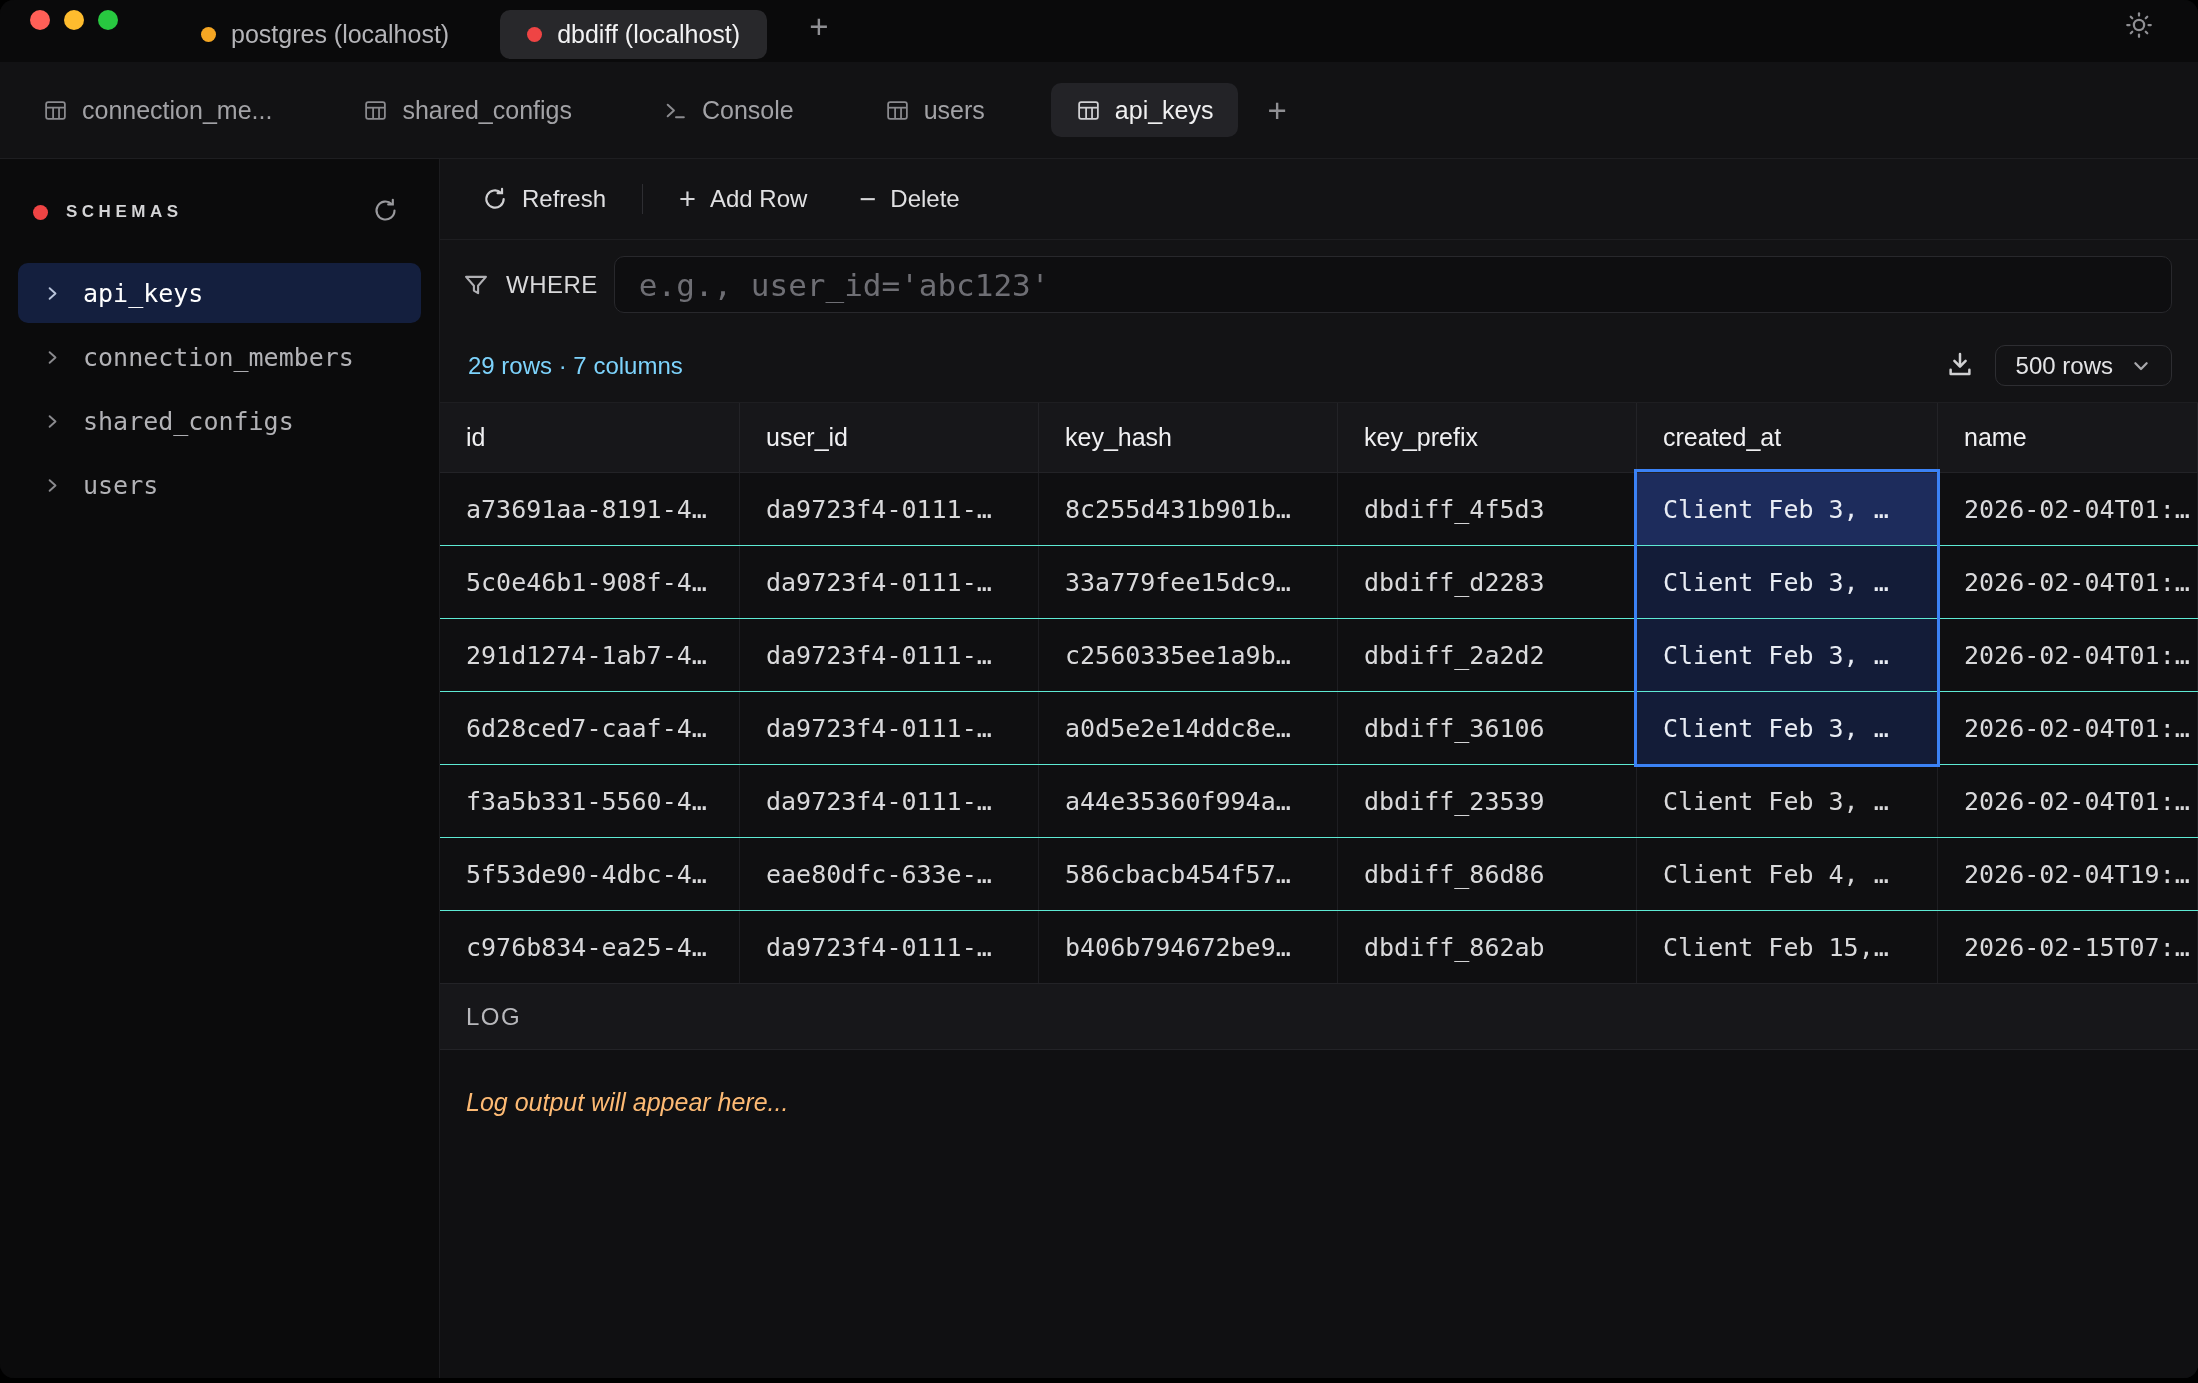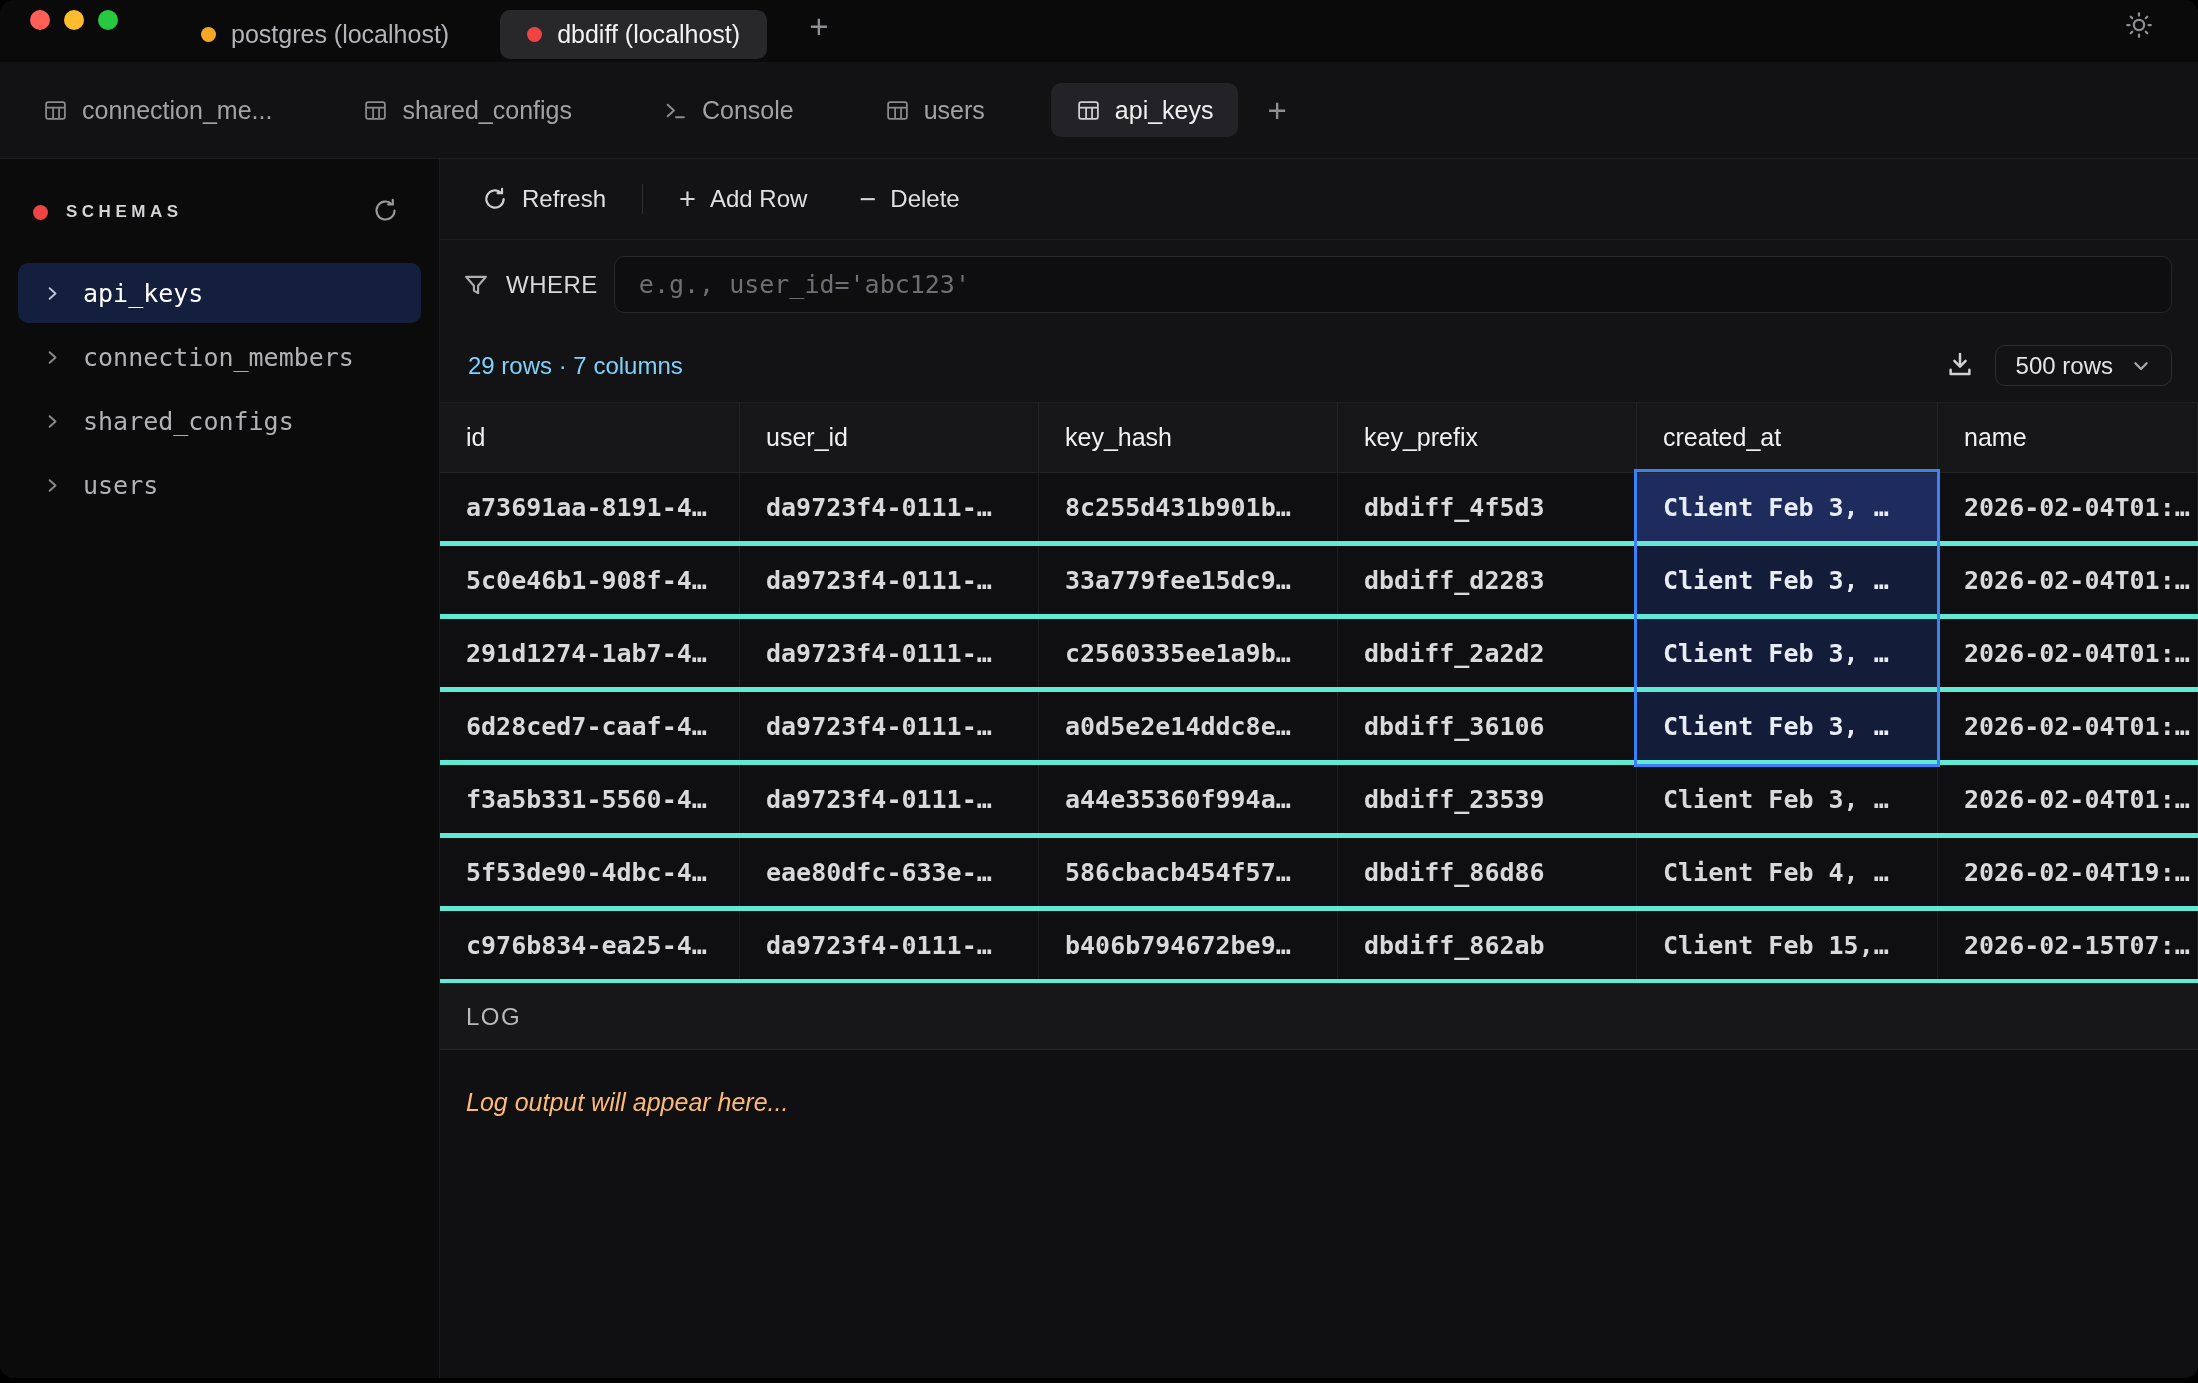--- a/index.html
+++ b/index.html
@@ -60,39 +60,39 @@
   .tb-sep{width:1px;height:30px;background:#2e2e32;margin:0 36px;}
   .tb-gap{width:52px;}
   .pm{font-size:29px;line-height:1;color:#d6d6d8;}
 
   
   .where-row{flex:0 0 90px;border-top:1px solid #1e1e21;display:flex;align-items:center;
     padding:0 26px 0 22px;gap:16px;}
   .funnel{color:#b0b0b4;display:flex;}
   .where-label{font-size:24px;color:#d8d8da;letter-spacing:0.5px;}
   .where-input{flex:1;height:57px;background:#0e0e10;border:1px solid #28282c;border-radius:10px;
-    padding:8px 24px;font-family:"DejaVu Sans Mono",monospace;font-size:25px;color:#e8e8ea;outline:none;}
+    padding:8px 24px;font-family:"DejaVu Sans Mono",monospace;font-size:31px;color:#e8e8ea;outline:none;}
   .where-input::placeholder{color:#6e6e74;}
 
   
   .stats-row{flex:0 0 73px;display:flex;align-items:center;padding:0 26px 0 28px;}
   .stats-text{font-size:24px;color:#7dd3fc;}
   .stats-right{margin-left:auto;display:flex;align-items:center;}
   .dl-btn{color:#d0d0d2;display:flex;margin-right:20px;}
   .rows-select{display:flex;align-items:center;gap:18px;border:1px solid #2e2e32;border-radius:10px;
     height:41px;padding:0 20px;font-size:24px;color:#e4e4e6;cursor:default;}
   .rows-select .chevd{color:#a8a8ac;display:flex;}
 
   
   .tablewrap{flex:0 0 581px;position:relative;background:#0f0f11;border-top:1px solid #1e1e21;overflow:hidden;}
   .tgrid{display:grid;grid-template-columns:300px 299px 299px 299px 301px minmax(200px,1fr);}
   .thead{height:70px;background:#17171a;border-bottom:1px solid #232327;}
   .th{display:flex;align-items:center;padding-left:26px;font-size:25px;color:#f0f0f2;
     border-right:1px solid #232327;white-space:nowrap;overflow:hidden;}
-  .trow{height:73px;border-bottom:5px solid #5eead4;font-weight:bold;}
+  .trow{height:73px;border-bottom:1px solid #5eead4;}
   .td{display:flex;align-items:center;padding-left:26px;font-family:"DejaVu Sans Mono",monospace;
     font-size:25px;color:#d9d9db;border-right:1px solid #1e1e22;white-space:nowrap;overflow:hidden;cursor:default;}
   .td.sel{background:var(--sel-bg);color:#e8ecf4;}
   .td.sel.anchor{background:var(--sel-anchor);}
   .sel-outline{position:absolute;left:1194px;top:66px;width:306px;height:298px;
     border:3px solid var(--accent);pointer-events:none;}
 
   
   .log-header{flex:0 0 67px;background:#17171a;border-top:1px solid #232327;border-bottom:1px solid #232327;
     display:flex;align-items:center;padding-left:26px;font-size:24px;letter-spacing:1.5px;color:#b8b8bc;}

